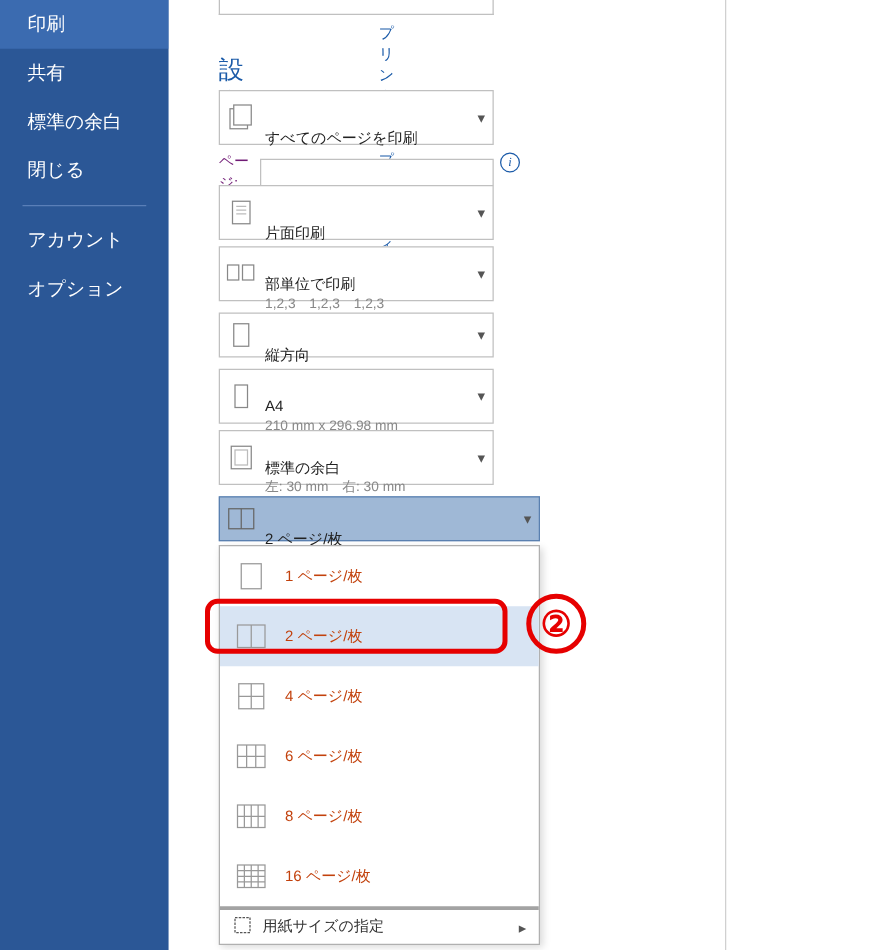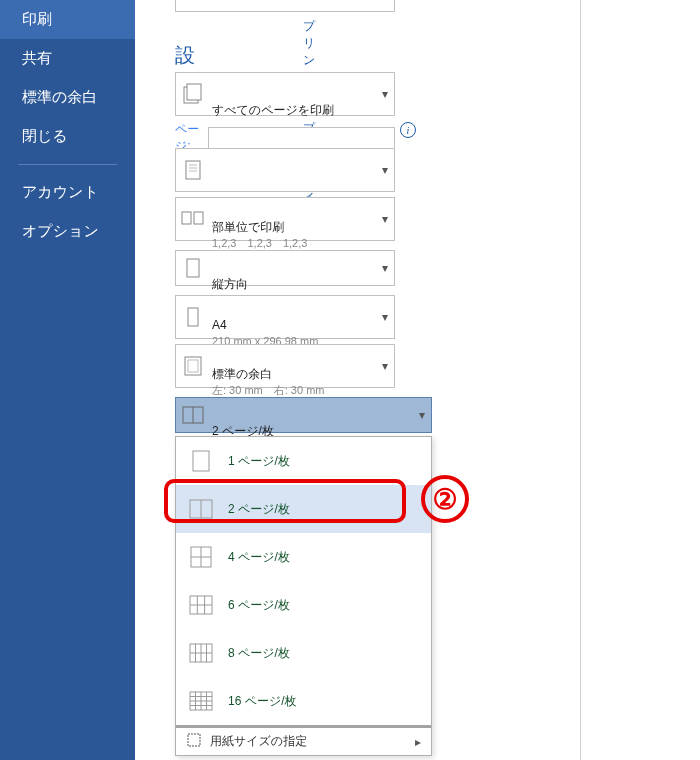--- a/index.html
+++ b/index.html
@@ -105,21 +105,21 @@
     }
     .page-row {
       position: absolute;
       left: 0; top: 121px;
       width: 220px;
       display: flex;
       align-items: center;
     }
     .page-row label {
       font-size: 12px;
-      color: #3b82f6;
+      color: #701a75;
       margin-right: 6px;
     }
     .page-row input {
       flex: 1;
       height: 22px;
       border: 1px solid #c0c0c0;
       padding: 0 4px;
     }
     .info-icon {
       position: absolute;
@@ -153,21 +153,21 @@
     }
     .dd-item.highlight {
       background: #d8e4f3;
     }
     .dd-icon {
       width: 30px; height: 30px;
       display: flex; align-items: center; justify-content: center;
       margin-right: 12px;
     }
     .dd-label {
-      color: #14532d;
+      color: #c2410c;
       font-size: 12px;
     }
     .dd-footer {
       height: 30px;
       border-top: 3px solid #a3a3a3;
       display: flex;
       align-items: center;
       padding: 0 10px;
       font-size: 12px;
       color: #333;
@@ -238,20 +238,21 @@
     <div class="setting-box" style="top:148px">
       <div class="setting-icon">
         <svg width="22" height="22">
             <rect x="4" y="2" width="14" height="18" fill="none" stroke="#888"></rect>
             <line x1="7" y1="6" x2="15" y2="6" stroke="#bbb"></line>
             <line x1="7" y1="9" x2="15" y2="9" stroke="#bbb"></line>
             <line x1="7" y1="12" x2="15" y2="12" stroke="#bbb"></line>
           </svg>
       </div>
       <div class="setting-text">
+        <div class="t1">片面印刷</div>
       </div>
       <div class="setting-drop">▾</div>
     </div>
 
     <div class="setting-box" style="top:197px">
       <div class="setting-icon">
         <svg width="24" height="22">
             <rect x="1" y="4" width="9" height="12" fill="none" stroke="#888"></rect>
             <rect x="13" y="4" width="9" height="12" fill="none" stroke="#888"></rect>
           </svg>

